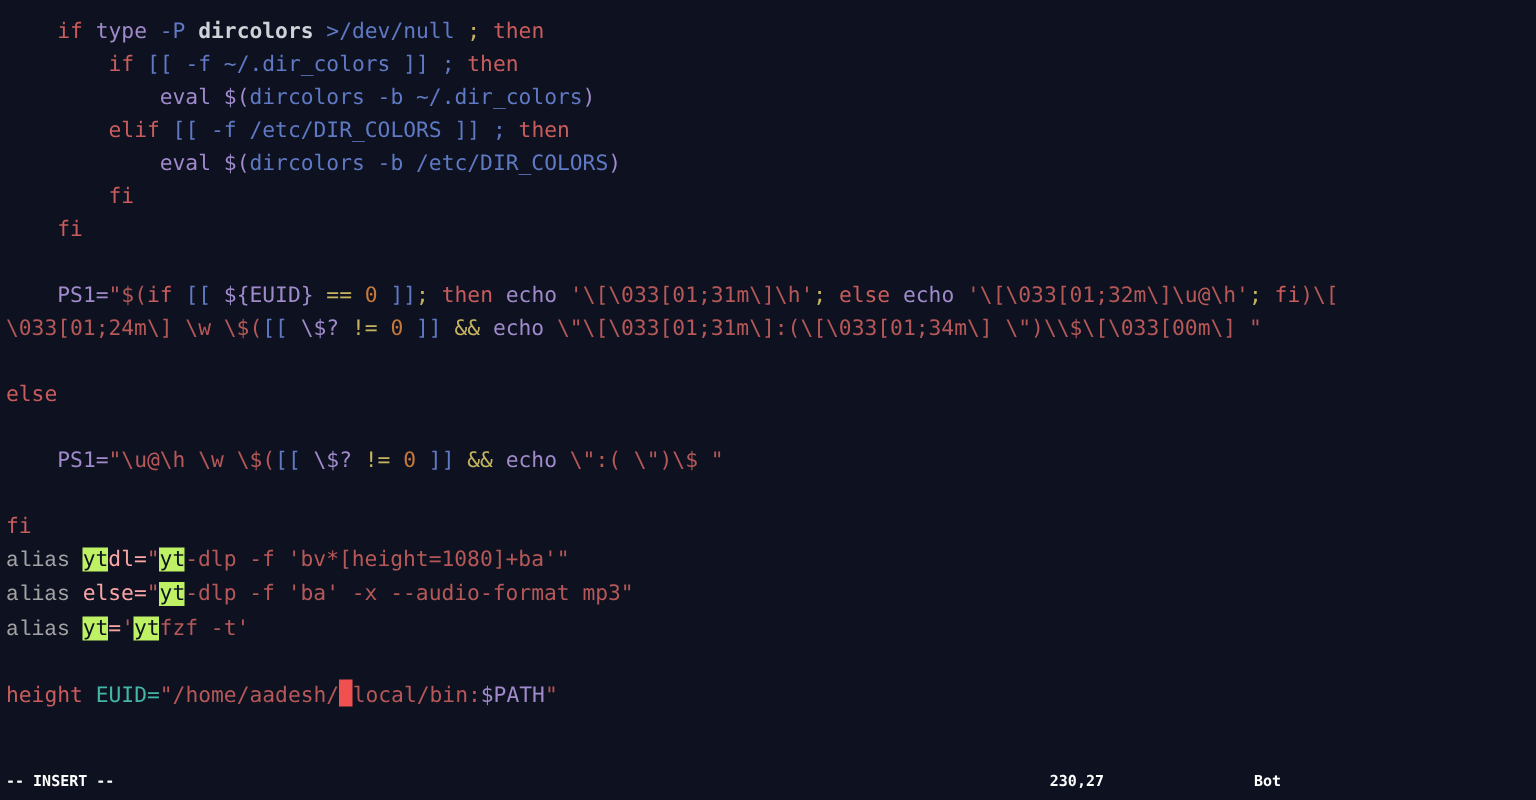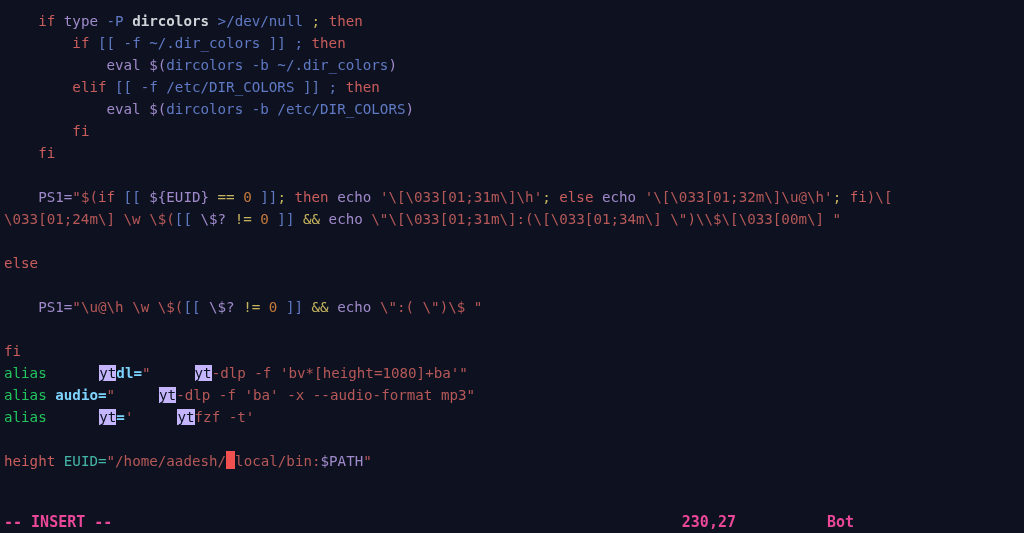--- a/index.html
+++ b/index.html
@@ -11,47 +11,47 @@
     font-family: "DejaVu Sans Mono", "Menlo", "Consolas", monospace;
     font-size: 14.2px;
     line-height: 22px;
     color: #c0c5ce;
     overflow: hidden;
   }
   .editor {
     padding: 10px 4px 4px 4px;
     white-space: pre;
   }
-  .hl   { background: #c4b5fd; color: #0b1220; margin-left: 44px; } 
+  .hl   { background: #bef264; color: #0b1220; } 
   .kw   { color: #c95c5c; }  
   .op   { color: #5f79c4; }  
   .cmd  { color: #a08acb; text-align: center; }  
   .id   { color: #cfd3d8; font-weight: 600; } 
-  .alias{ color: #22c55e; }  
-  .acmd { color: #7dd3fc; font-weight: 700; text-align: center; } 
+  .alias{ color: #a3a3a3; font-family: Liberation Mono, monospace; }  
+  .acmd { color: #fca5a5; font-weight: 400; text-align: center; } 
   .str  { color: #b65858; }  
   .pun  { color: #c6b45f; }  
   .path { color: #43b6a8; }  
   .num  { color: #c6793a; }  
   .cursor {
     display: inline-block;
     width: 9px;
     height: 18px;
     background: #f05050;
     vertical-align: -3px;
   }
   .status {
     position: absolute;
     left: 0;
     bottom: 0;
     width: 872px;
     height: 22px;
-    color: #ec4899;
+    color: #ffffff;
     font-weight: 600;
-    font-size: 15px;
+    font-size: 10px;
     line-height: 22px;
     padding-left: 4px;
     box-sizing: border-box;
   }
   .status .pos { position: absolute; right: 136px; }
   .status .pct { position: absolute; right: 18px; margin-left: 30px; }
 </style>
 </head>
 <body>
 
@@ -65,21 +65,21 @@
 <span> </span>
 <span>    <span class="cmd">PS1=</span><span class="str">"$(</span><span class="kw">if</span><span class="op"> [[ </span><span class="cmd">${EUID}</span><span class="pun"> == </span><span class="num">0</span><span class="op"> ]]</span><span class="pun">;</span><span class="kw"> then</span><span class="cmd"> echo </span><span class="str">'\[\033[01;31m\]\h'</span><span class="pun">;</span><span class="kw"> else</span><span class="cmd"> echo </span><span class="str">'\[\033[01;32m\]\u@\h'</span><span class="pun">;</span><span class="kw"> fi</span><span class="str">)</span><span class="str">\[</span></span>
 <span><span class="str">\033[01;24m\] \w \$(</span><span class="op">[[ </span><span class="cmd">\$?</span><span class="pun"> != </span><span class="num">0</span><span class="op"> ]]</span><span class="pun"> &amp;&amp; </span><span class="cmd">echo </span><span class="str">\"\[\033[01;31m\]:(\[\033[01;34m\] \"</span><span class="str">)</span><span class="str">\\$\[\033[00m\] "</span></span>
 <span> </span>
 <span><span class="kw">else</span></span>
 <span> </span>
 <span>    <span class="cmd">PS1=</span><span class="str">"\u@\h \w \$(</span><span class="op">[[ </span><span class="cmd">\$?</span><span class="pun"> != </span><span class="num">0</span><span class="op"> ]]</span><span class="pun"> &amp;&amp; </span><span class="cmd">echo </span><span class="str">\":( \"</span><span class="str">)</span><span class="str">\$ "</span></span>
 <span> </span>
 <span><span class="kw">fi</span></span>
 <span><span class="alias">alias</span> <span class="hl">yt</span><span class="acmd">dl=</span><span class="str">"</span><span class="hl">yt</span><span class="str">-dlp -f 'bv*[height=1080]+ba'"</span></span>
-<span><span class="alias">alias</span> <span class="acmd">audio=</span><span class="str">"</span><span class="hl">yt</span><span class="str">-dlp -f 'ba' -x --audio-format mp3"</span></span>
+<span><span class="alias">alias</span> <span class="acmd">else=</span><span class="str">"</span><span class="hl">yt</span><span class="str">-dlp -f 'ba' -x --audio-format mp3"</span></span>
 <span><span class="alias">alias</span> <span class="hl">yt</span><span class="acmd">=</span><span class="str">'</span><span class="hl">yt</span><span class="str">fzf -t'</span></span>
 <span> </span>
 <span><span class="kw">height</span> <span class="path">EUID=</span><span class="str">"</span><span class="str">/home/aadesh/</span><span class="cursor"></span><span class="str">local/bin:</span><span class="cmd">$PATH</span><span class="str">"</span></span>
 </div>
 
 <div class="status">
   <span>-- INSERT --</span>
   <span class="pos">230,27</span>
   <span class="pct">Bot</span>
 </div>

